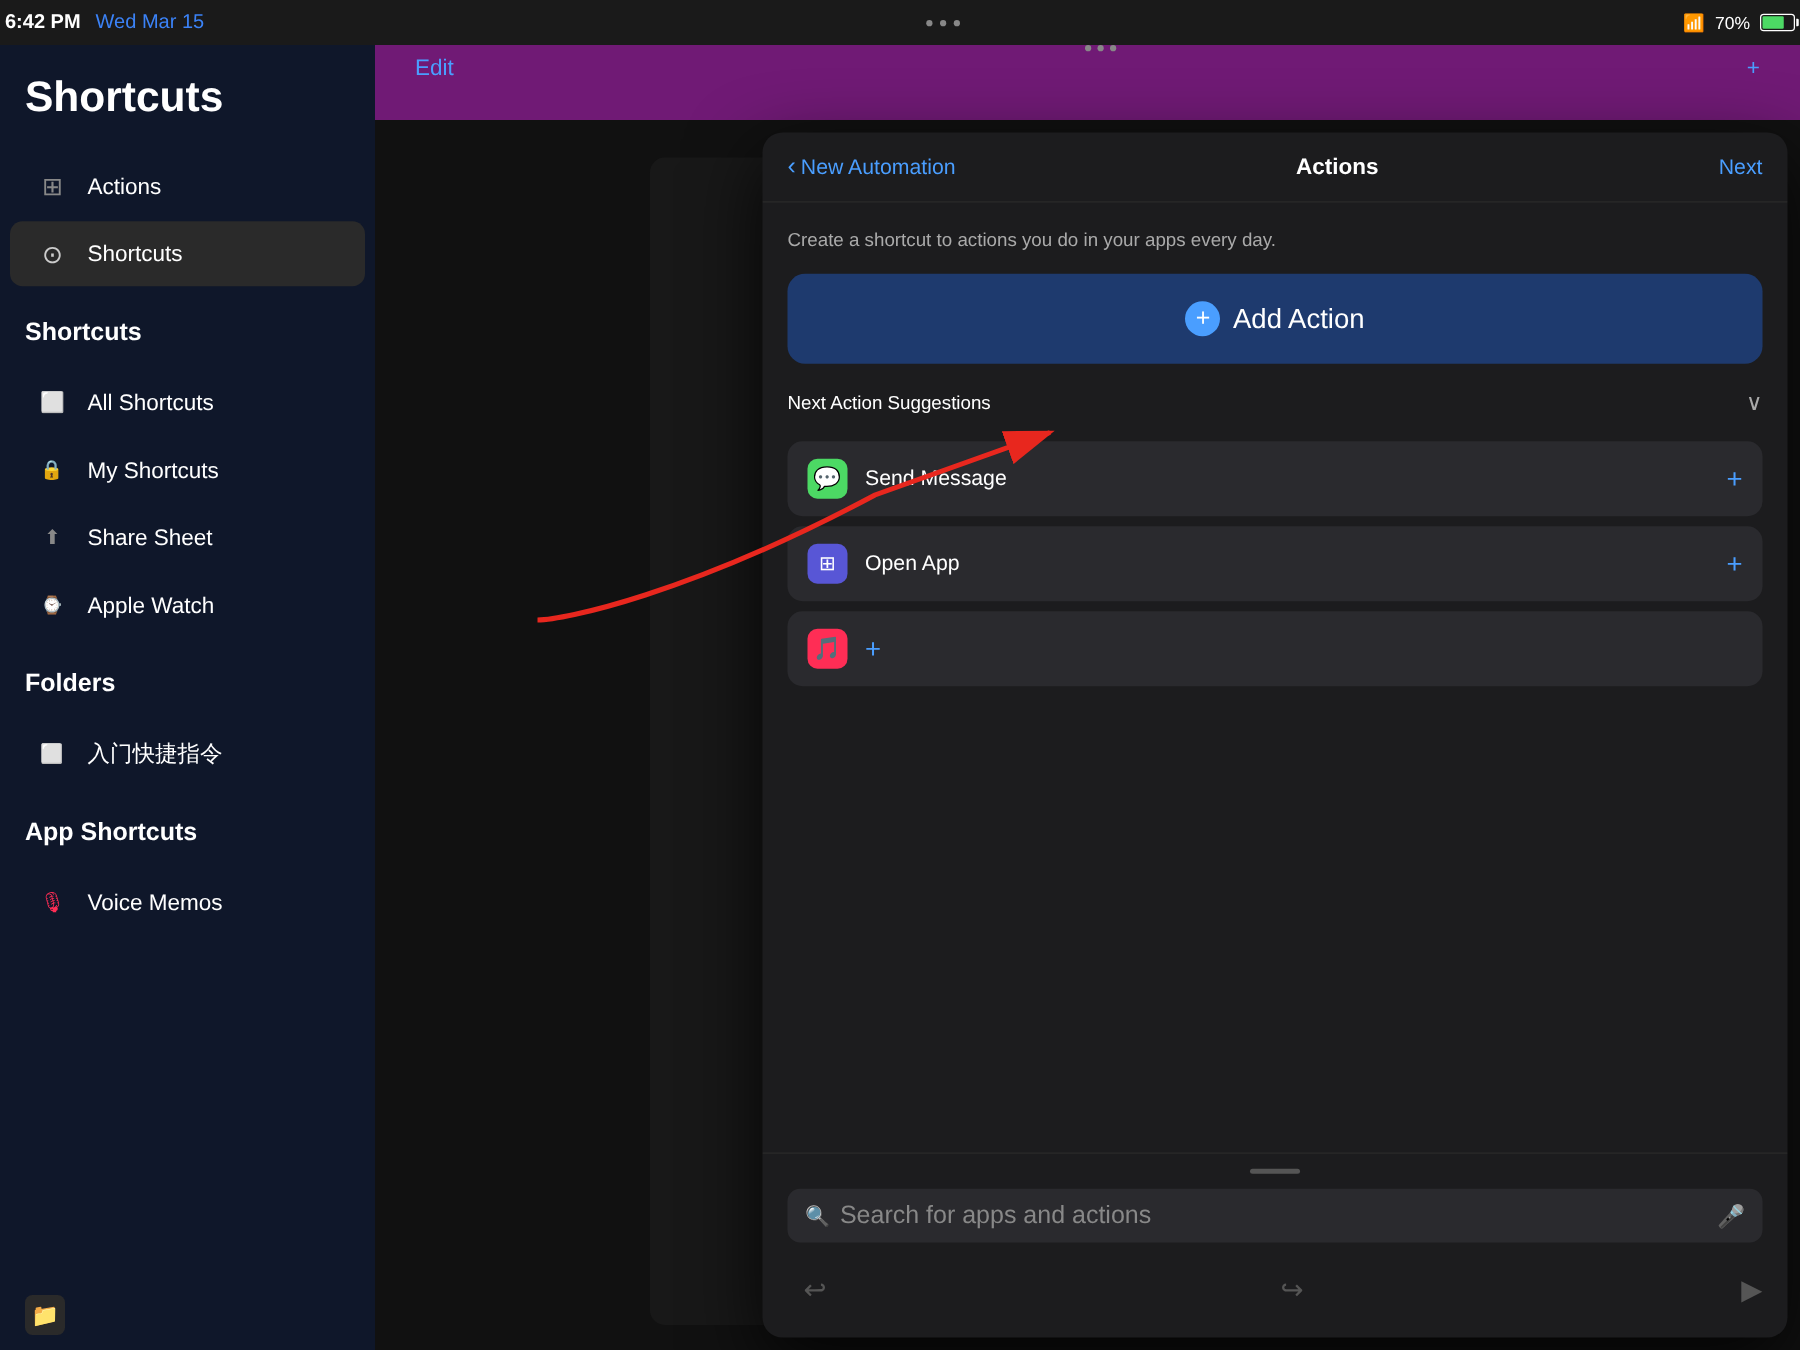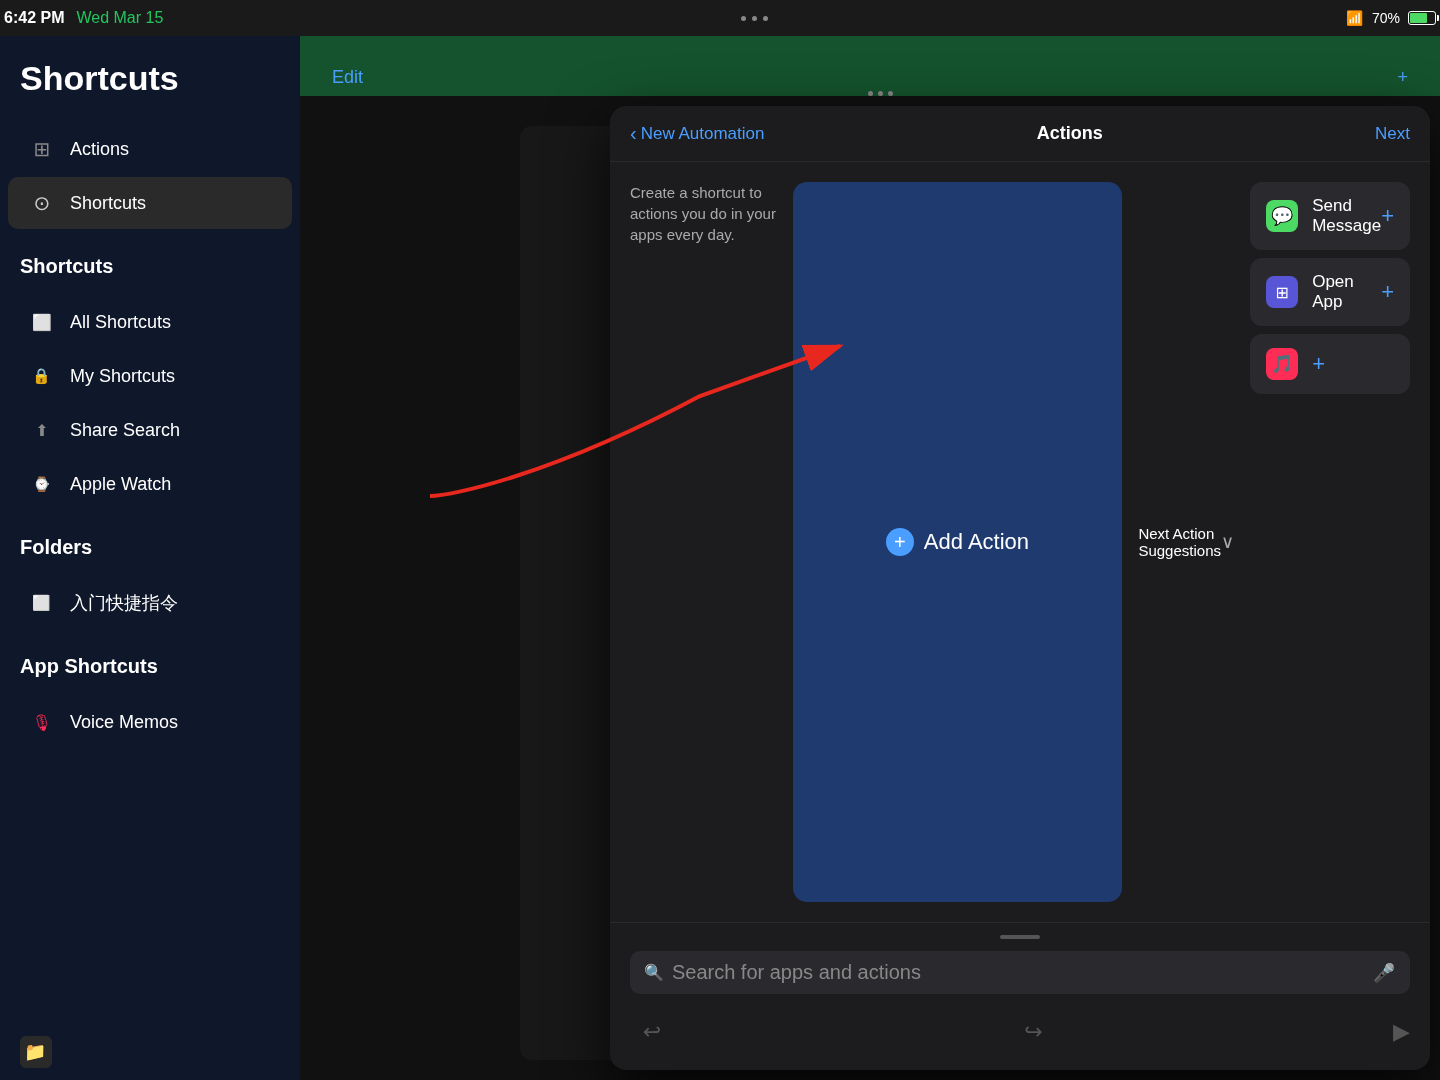--- a/index.html
+++ b/index.html
@@ -23,21 +23,21 @@
       justify-content: space-between;
       padding: 0 4px;
       z-index: 100;
     }
     .status-time {
       color: #fff;
       font-size: 16px;
       font-weight: 600;
     }
     .status-date {
-      color: #22c55e;
+      color: #3b82f6;
       font-size: 16px;
       font-weight: 400;
       margin-left: 12px;
     }
     .status-left {
       display: flex;
       align-items: center;
     }
     .status-center {
       display: flex;
@@ -159,23 +159,23 @@
 
     
     .content-area {
       flex: 1;
       background: #111;
       display: flex;
       flex-direction: column;
     }
     .content-toolbar {
       height: 60px;
-      background: #14532d;
-      display: flex;
-      align-items: flex-end;
+      background: #701a75;
+      display: flex;
+      align-items: flex-start;
       justify-content: space-between;
       padding: 0 20px;
     }
     .toolbar-btn {
       color: #4a9eff;
       font-size: 18px;
       cursor: pointer;
       background: none;
       border: none;
       padding: 8px 12px;
@@ -259,21 +259,21 @@
       font-size: 17px;
       cursor: pointer;
       font-weight: 500;
     }
 
     
     .modal-body {
       flex: 1;
       padding: 20px;
       display: flex;
-      flex-direction: row;
+      flex-direction: column;
       gap: 16px;
       overflow: hidden;
     }
     .modal-description {
       color: #aaa;
       font-size: 15px;
       line-height: 1.4;
     }
 
     
@@ -462,21 +462,21 @@
       <div class="sidebar-nav-item">
         <div class="sidebar-nav-icon" style="font-size:16px;">⬜</div>
         <span class="sidebar-nav-label">All Shortcuts</span>
       </div>
       <div class="sidebar-nav-item">
         <div class="sidebar-nav-icon" style="font-size:15px;">🔒</div>
         <span class="sidebar-nav-label">My Shortcuts</span>
       </div>
       <div class="sidebar-nav-item">
         <div class="sidebar-nav-icon" style="font-size:16px;">⬆</div>
-        <span class="sidebar-nav-label">Share Search</span>
+        <span class="sidebar-nav-label">Share Sheet</span>
       </div>
       <div class="sidebar-nav-item">
         <div class="sidebar-nav-icon" style="font-size:14px;">⌚</div>
         <span class="sidebar-nav-label">Apple Watch</span>
       </div>
     </div>
 
     <div class="sidebar-section-label">Folders</div>
     <div class="sidebar-nav">
       <div class="sidebar-nav-item">

